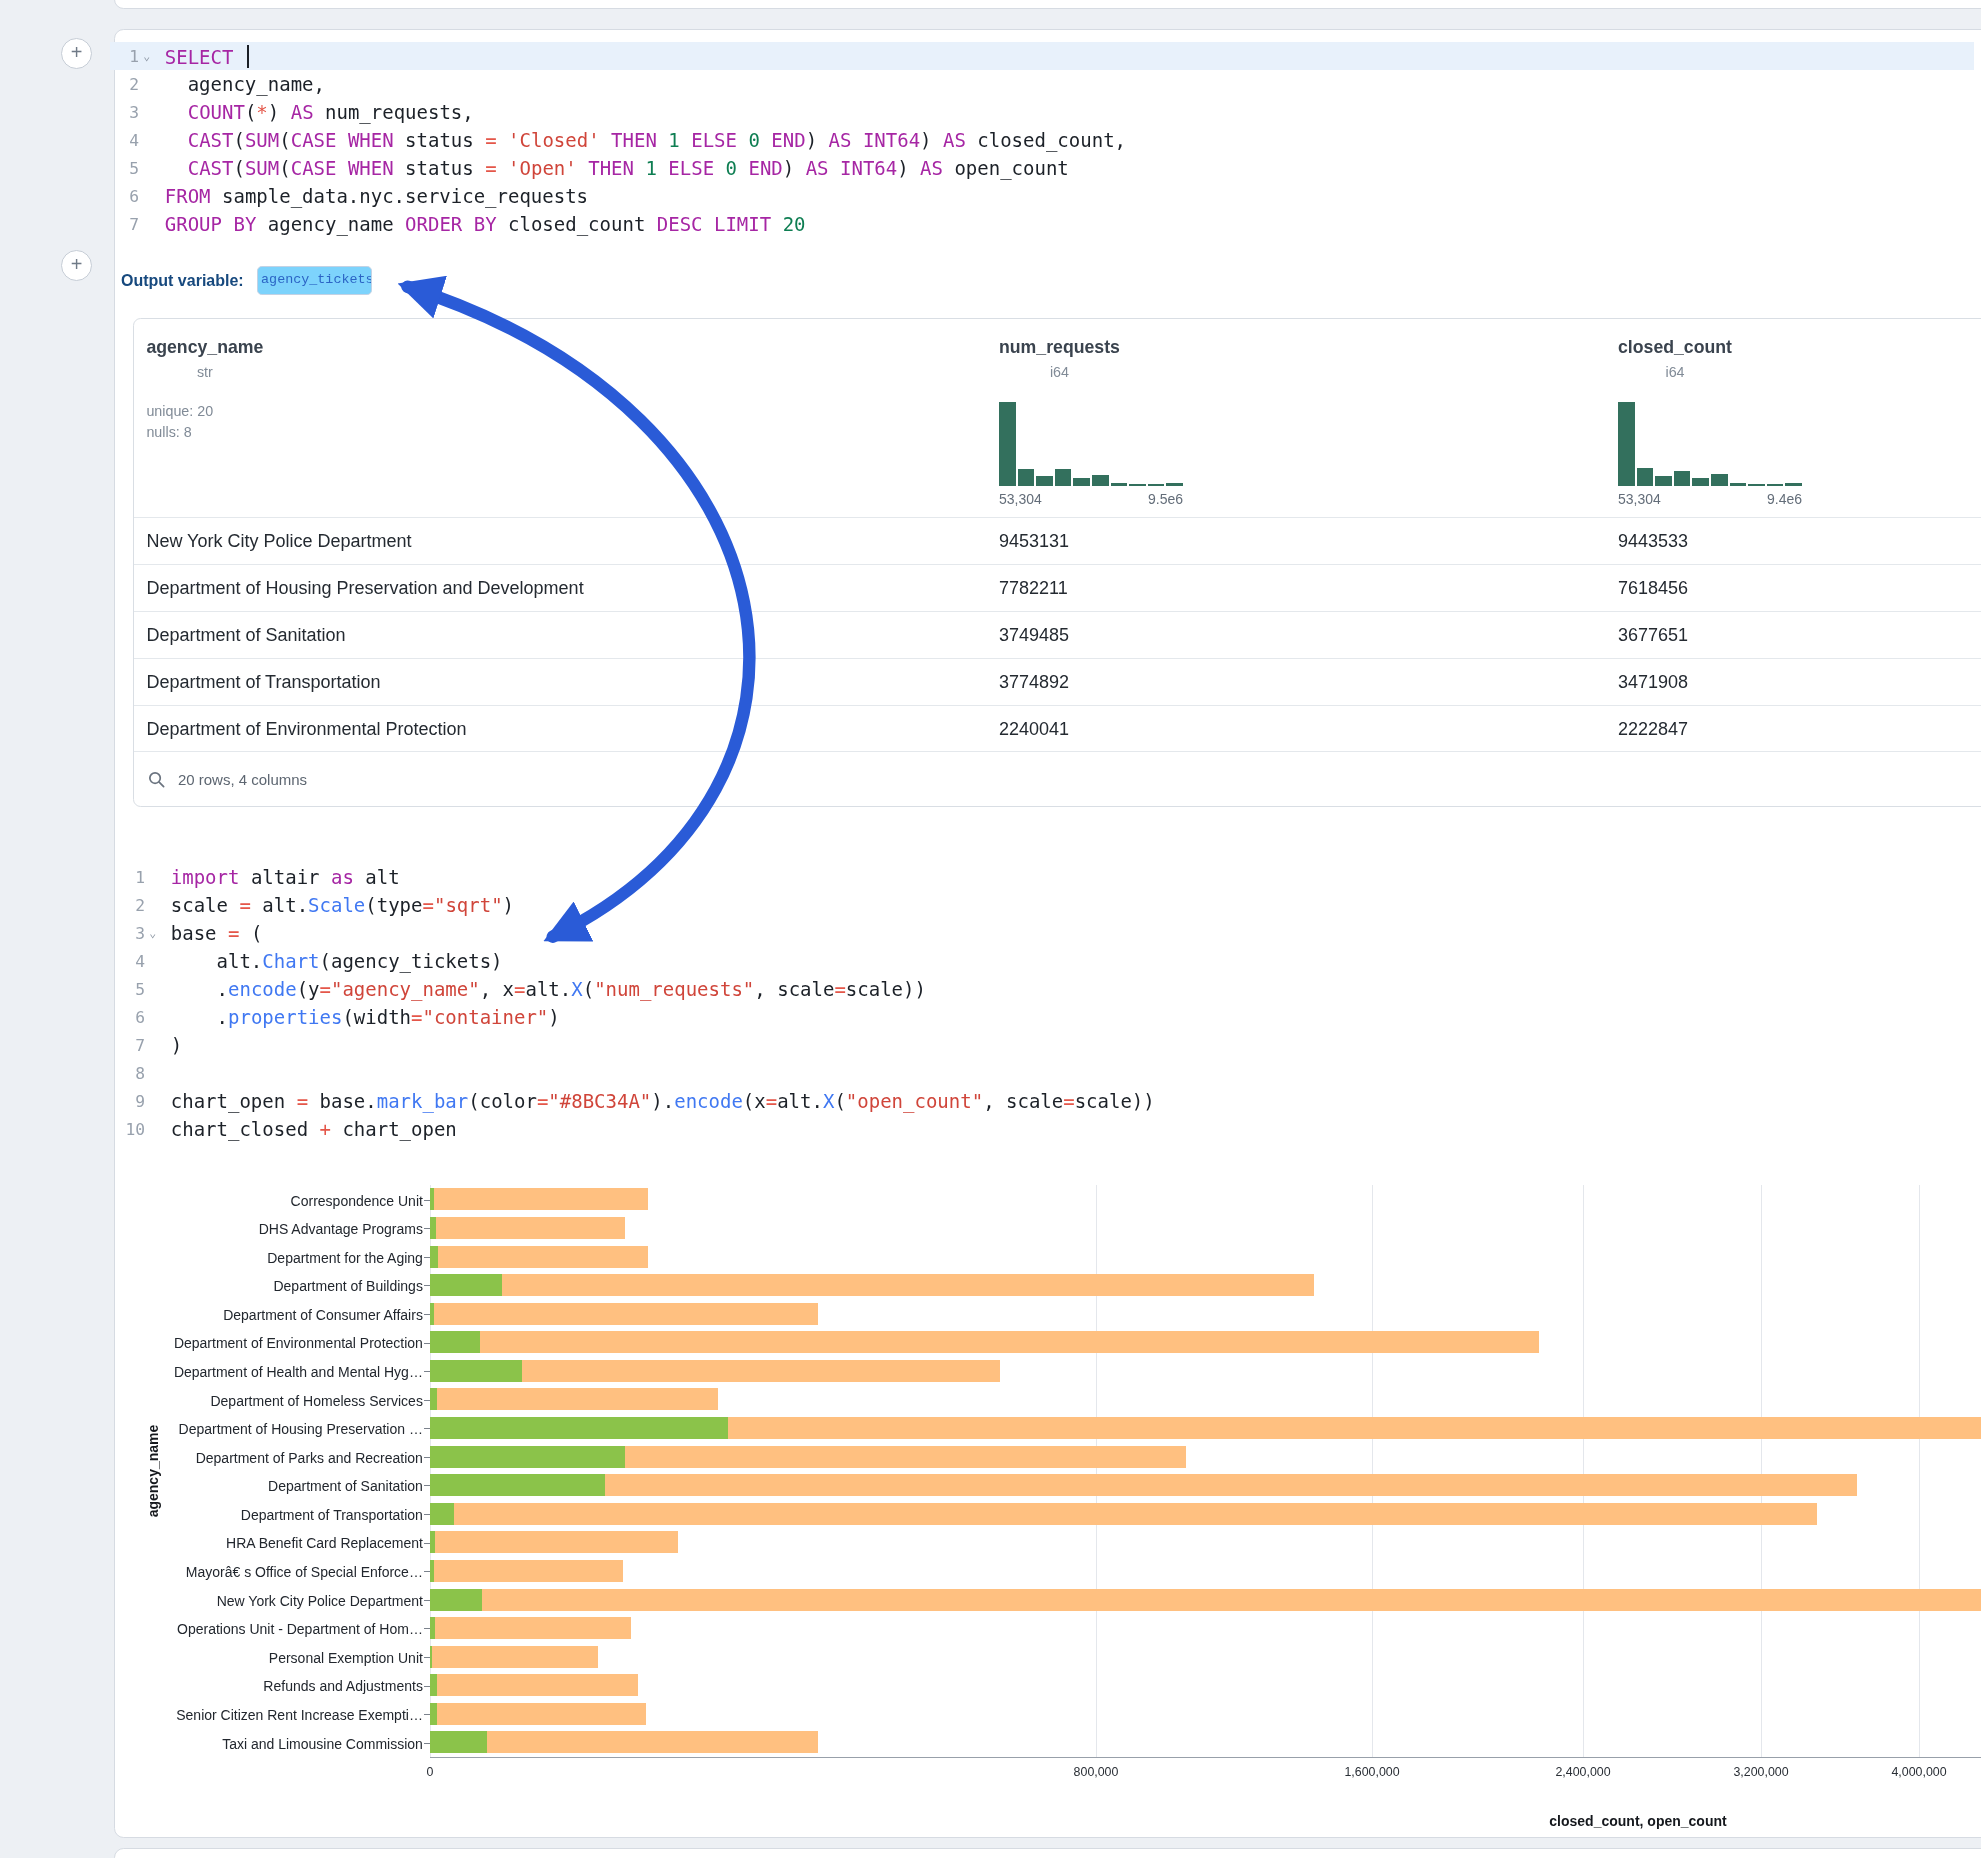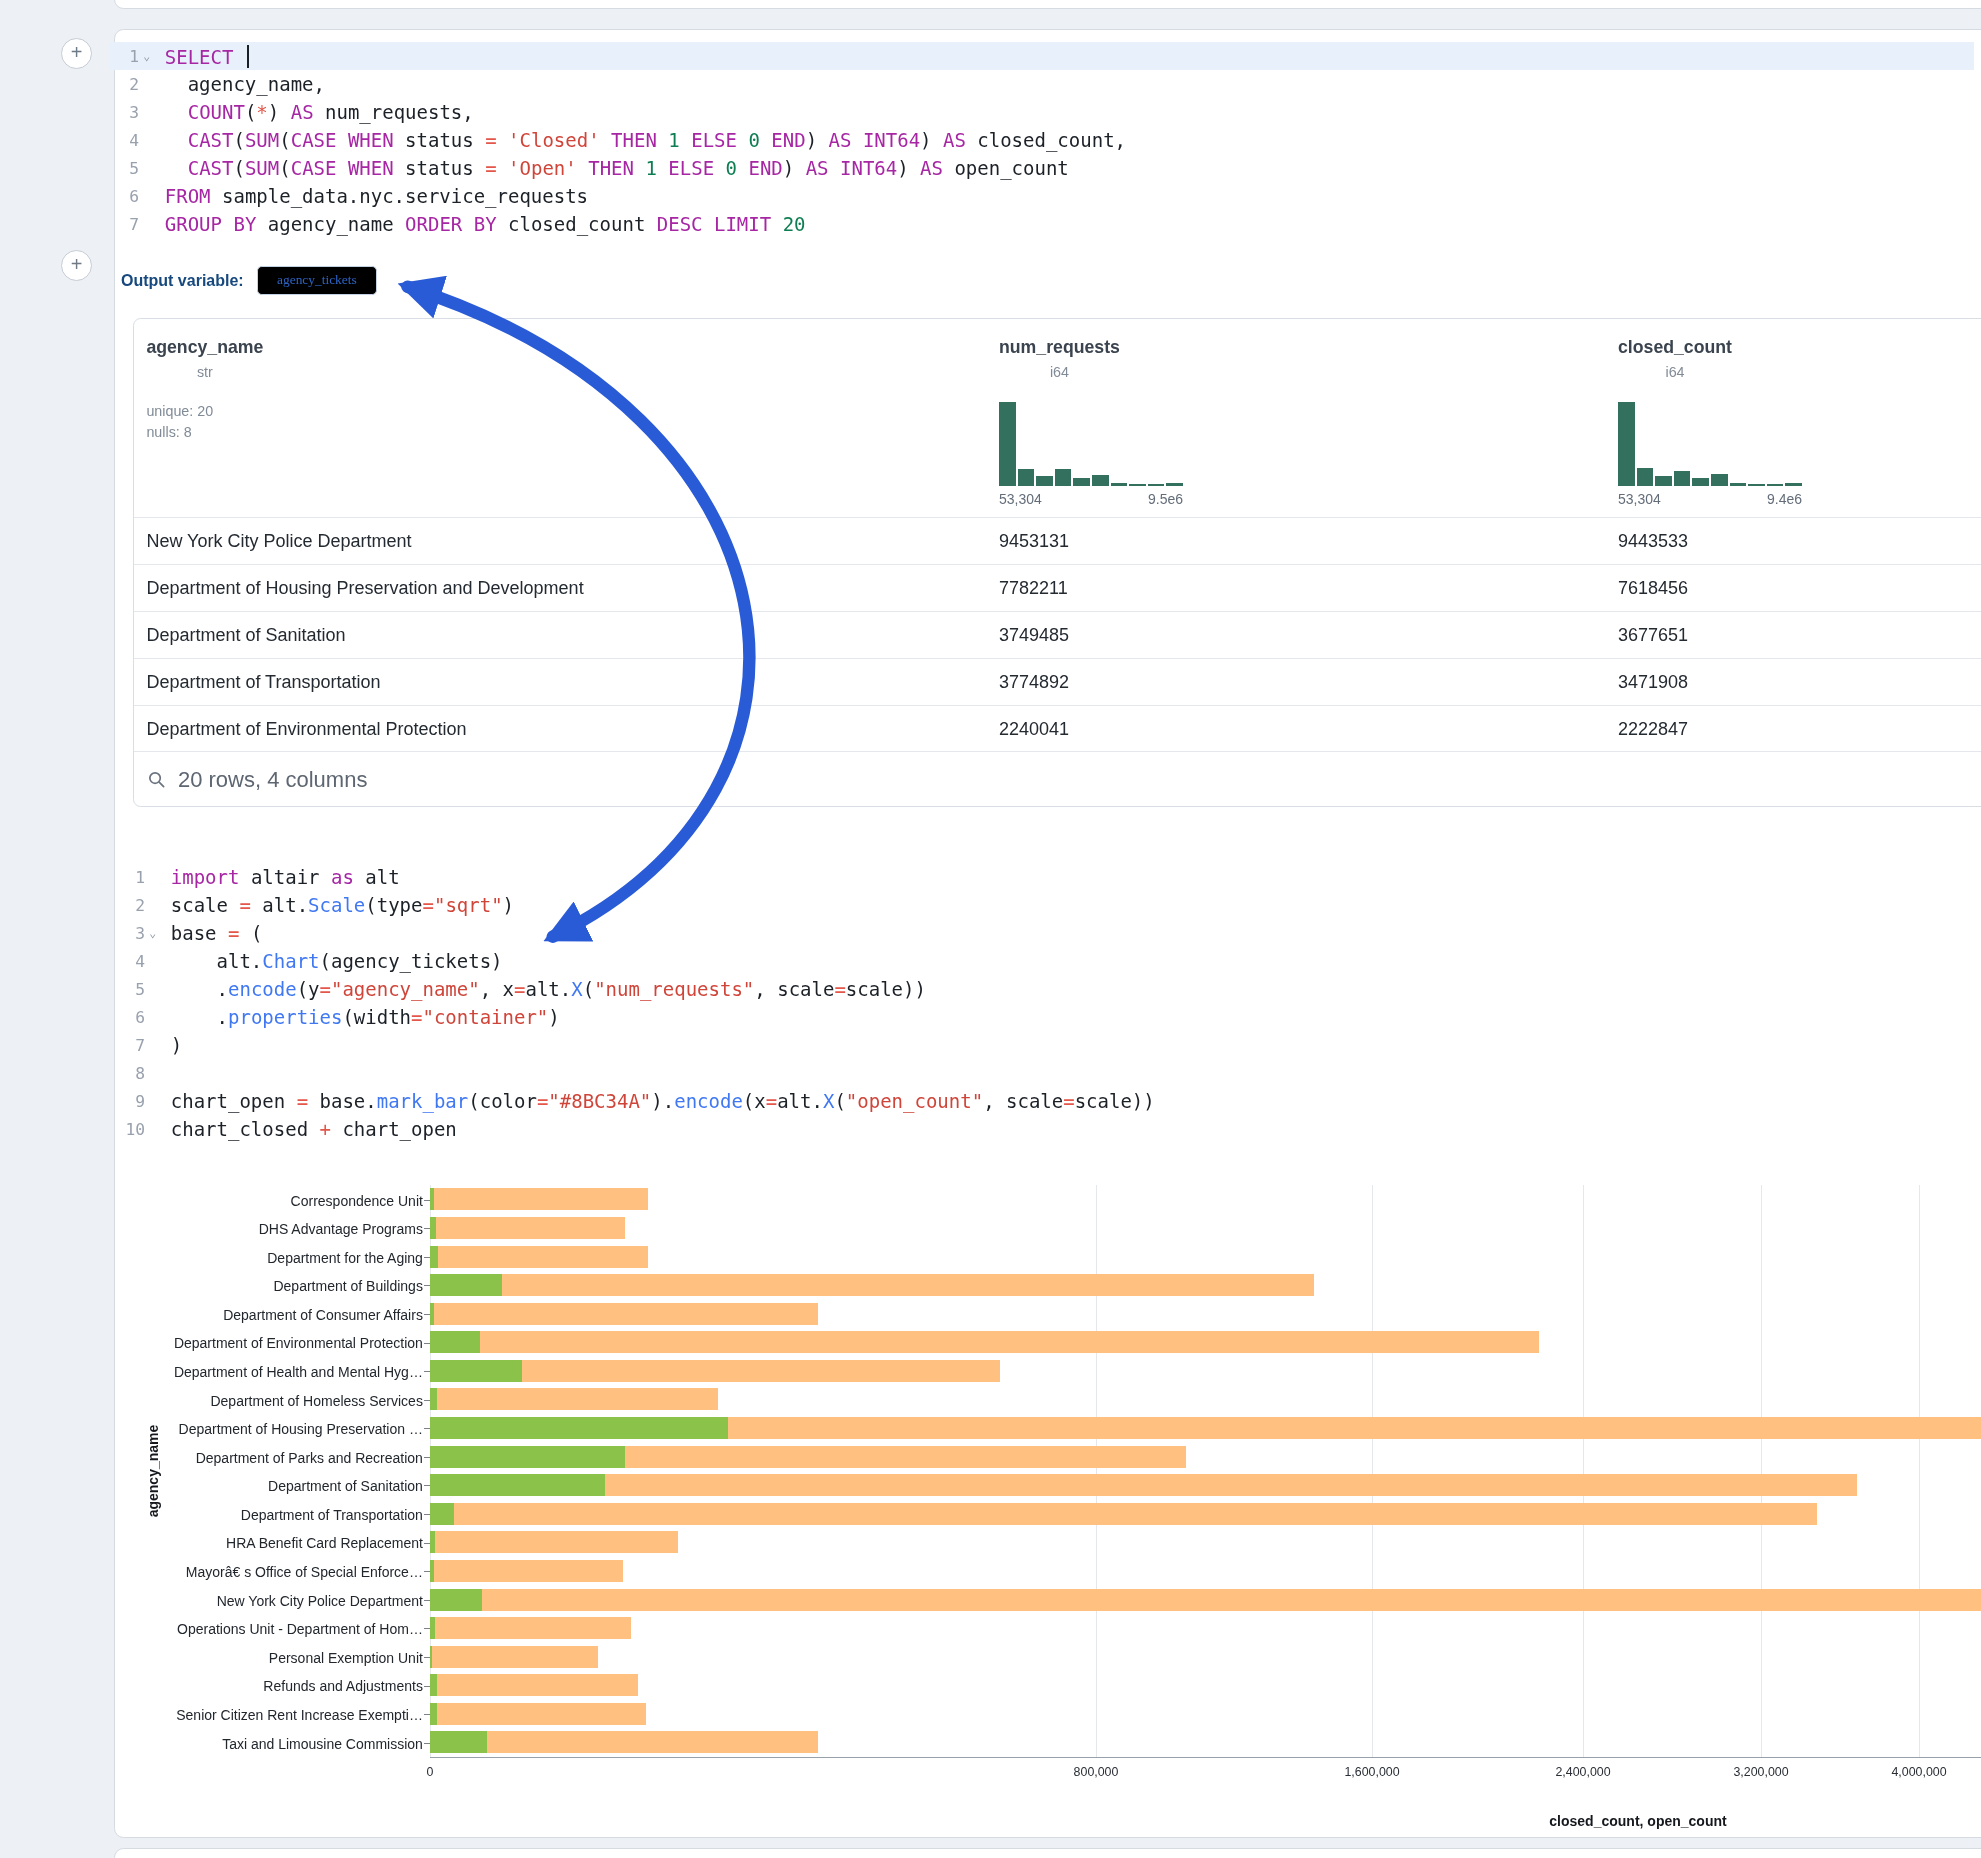--- a/index.html
+++ b/index.html
@@ -23,41 +23,41 @@
   .ln{width:29px;text-align:right;color:#98a1ad;font-size:16.3px;flex:none;font-family:"DejaVu Sans Mono",monospace;}
   .fold{width:15.3px;text-align:center;color:#8b95a2;font-size:11.5px;flex:none;}
   .code-text{padding-left:10.5px;white-space:pre;}
   .tk-kw{color:#a626a4;} .tk-str{color:#d0453a;} .tk-num{color:#0e7e52;}
   .tk-op{color:#e45649;} .tk-fn{color:#4078f2;}
   .cursor{display:inline-block;width:1.9px;height:23px;background:#1a1f26;vertical-align:text-bottom;margin-left:1.9px;}
 
   
   #output-var{position:absolute;left:121px;top:266px;display:flex;align-items:center;gap:13.4px;z-index:2;}
   #output-var .lbl{font-size:16px;font-weight:bold;color:#17497e;}
-  .chip{height:27px;max-width:107px;overflow:hidden;border:1px solid #c3d2e4;background:#000000;border-radius:4.8px;
-    font-family:Liberation Serif, serif;font-size:13.4px;color:#2b64c5;line-height:26px;padding:0 19px;white-space:nowrap;cursor:pointer;}
+  .chip{height:27px;max-width:107px;overflow:hidden;border:1px solid #c3d2e4;background:#7dd3fc;border-radius:4.8px;
+    font-family:Liberation Mono, monospace;font-size:13.4px;color:#2b64c5;line-height:26px;padding:0 3px;white-space:nowrap;cursor:pointer;}
 
   
   #result-table{position:absolute;left:133px;top:318px;width:2352px;height:489px;background:#fff;
     border:1px solid #d9dee4;border-radius:7.6px;box-sizing:border-box;z-index:2;}
   .th{position:absolute;top:18px;}
   .th .name{font-size:17.7px;font-weight:bold;color:#3a434e;}
   .th .type{margin-top:5.7px;font-size:14.3px;color:#818b97;text-align:center;}
   .th .stat{font-size:14.3px;color:#818b97;}
   .th .stat.first{margin-top:23px;} .th .stat + .stat{margin-top:5.7px;}
   .hist{position:absolute;top:83px;width:184px;height:84px;display:flex;align-items:flex-end;gap:1.9px;}
   .hist .hbar{flex:1;background:#33705d;}
   .hist-labels{position:absolute;top:172px;width:184px;display:flex;justify-content:space-between;
     font-size:14px;color:#636d79;}
   .tbody{position:absolute;top:198px;left:0;right:0;}
   .trow{position:relative;height:47px;border-top:1px solid #e4e8ec;box-sizing:border-box;cursor:pointer;}
   .tcell{position:absolute;top:0;line-height:46px;font-size:18px;color:#242a31;white-space:nowrap;}
   .tfoot{position:absolute;top:432px;left:0;right:0;height:56px;border-top:1px solid #e4e8ec;
     display:flex;align-items:center;gap:11.5px;padding-left:13.4px;box-sizing:border-box;}
-  .tfoot .txt{font-size:22px;color:#5d6671;}
+  .tfoot .txt{font-size:15px;color:#5d6671;}
   .icon-btn{background:none;border:none;padding:0;cursor:pointer;display:flex;align-items:center;}
 
   
   #chart{position:absolute;left:133px;top:1171px;width:1849px;height:660px;overflow:hidden;z-index:2;background:#fff;}
   .gridline{position:absolute;width:1px;background:#e4e7ec;}
   .x-axis-line{position:absolute;height:1px;background:#98a0aa;}
   .bar{position:absolute;}
   .ylab{position:absolute;width:287px;text-align:right;font-size:14px;color:#22272e;white-space:nowrap;}
   .ydash{position:absolute;width:5.7px;height:1px;background:#7b828c;}
   .xlab{position:absolute;transform:translateX(-50%);font-size:12.4px;color:#2a2f36;}

